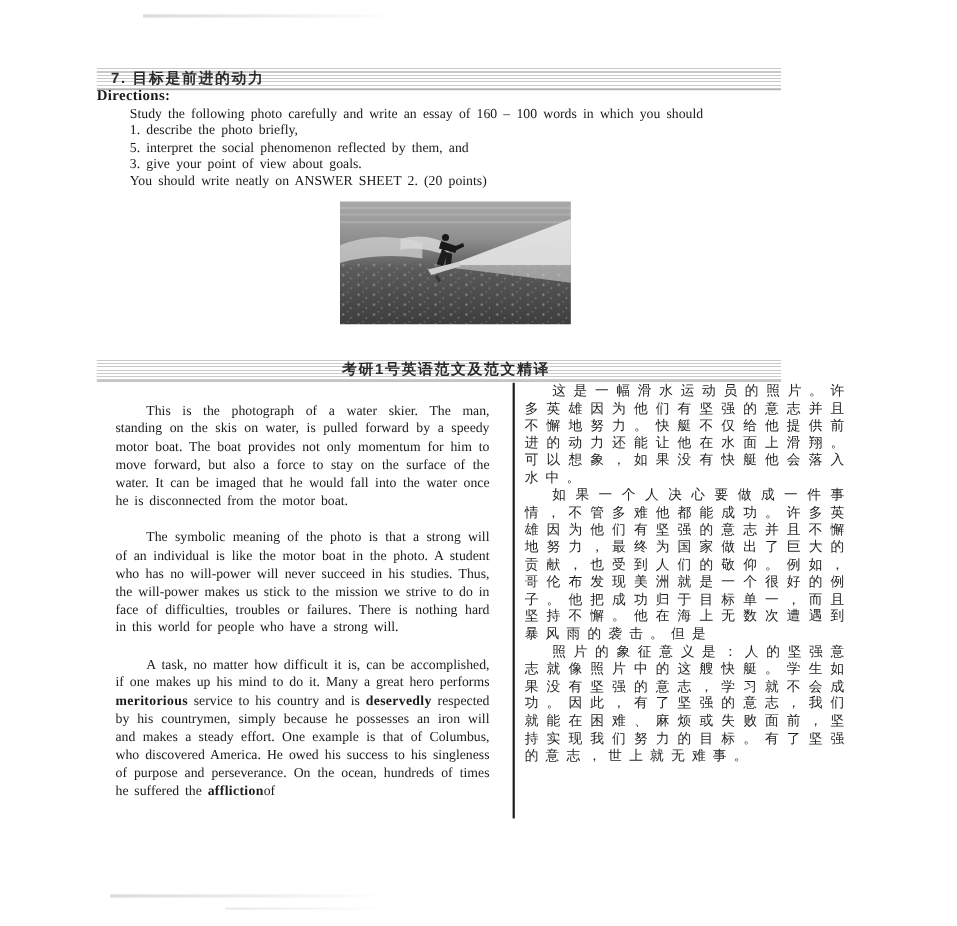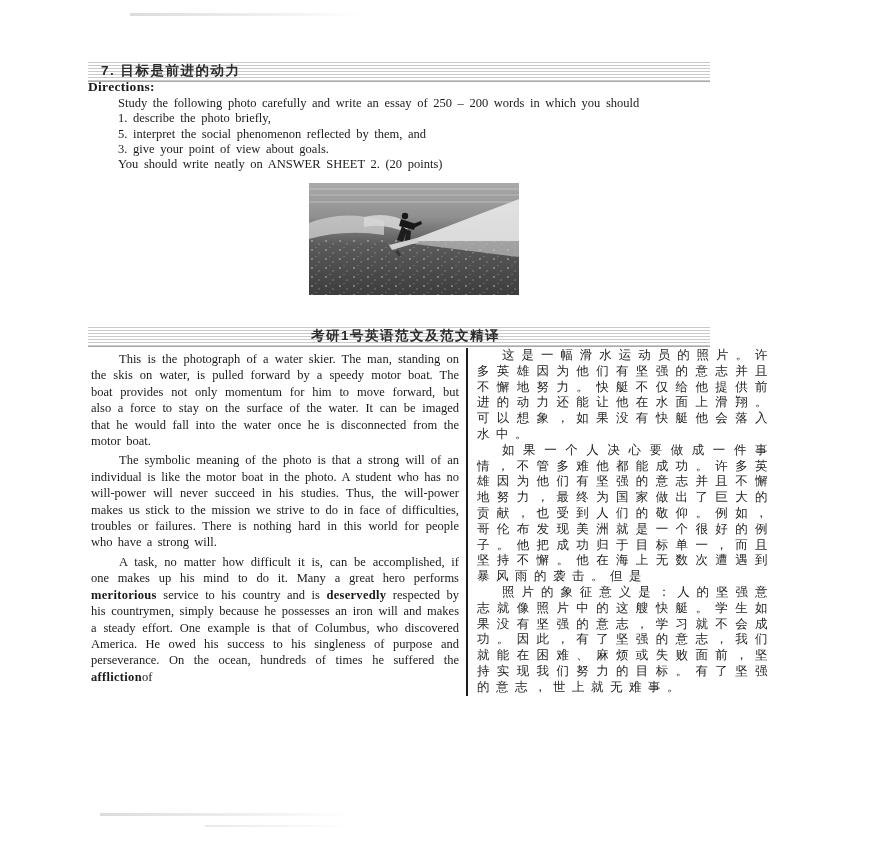--- a/index.html
+++ b/index.html
@@ -58,40 +58,40 @@
     font-weight:bold;font-size:12px;letter-spacing:2.5px;color:#222;
     white-space:nowrap;
   }
 
   
   .columns{
     position:absolute;left:88px;top:348px;width:690px;
     display:flex;align-items:stretch;
   }
   .col-en{width:374px;font-size:12.5px;line-height:16.4px;text-align:justify;word-spacing:2.2px;}
-  .col-en p{margin:3px;text-indent:28px;}
+  .col-en p{margin:17px;text-indent:28px;}
   .col-en b{letter-spacing:.3px;}
   .col-divider{width:2px;background:#1c1c1c;margin-left:4px;min-height:330px;}
   .col-zh{width:297px;margin-left:9px;font-size:12.5px;line-height:15.8px;letter-spacing:6.5px;text-align:justify;color:#1f1f1f;}
   .col-zh p{margin:0;text-indent:2em;}
 </style>
 </head>
 <body>
 
 <div class="page">
 
   <div class="smudge smudge-top"></div>
 
   <div class="band band1">
     <span class="band-title">7. 目标是前进的动力</span>
   </div>
 
   <div class="directions-label">Directions:</div>
   <div class="directions-body">
-    <div>Study the following photo carefully and write an essay of 250 – 200 words in which you should</div>
+    <div>Study the following photo carefully and write an essay of 160 – 100 words in which you should</div>
     <div id="directions-items">
         <div>1. describe the photo briefly,</div>
         <div>5. interpret the social phenomenon reflected by them, and</div>
         <div>3. give your point of view about goals.</div>
       </div>
     <div>You should write neatly on ANSWER SHEET 2. (20 points)</div>
   </div>
 
   <div class="photo">
     <svg width="210" height="112" viewBox="0 0 210 112" xmlns="http://www.w3.org/2000/svg">

